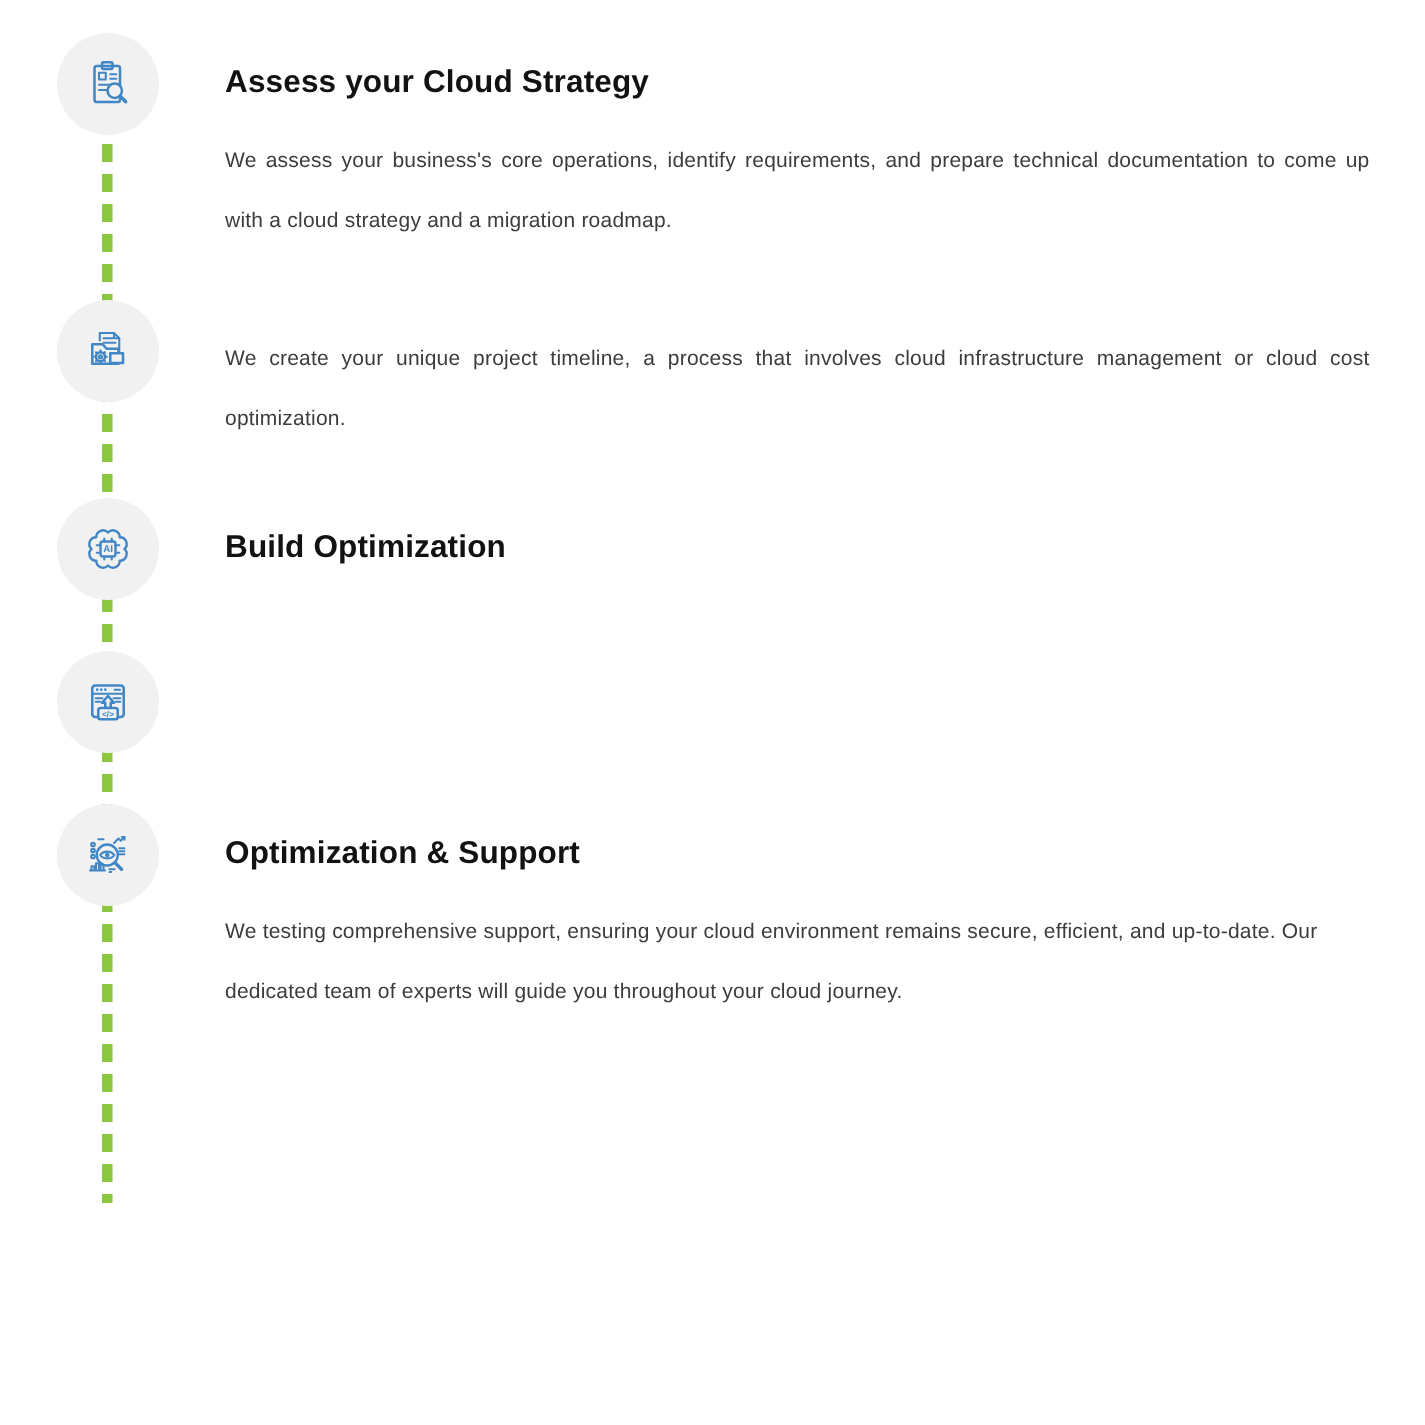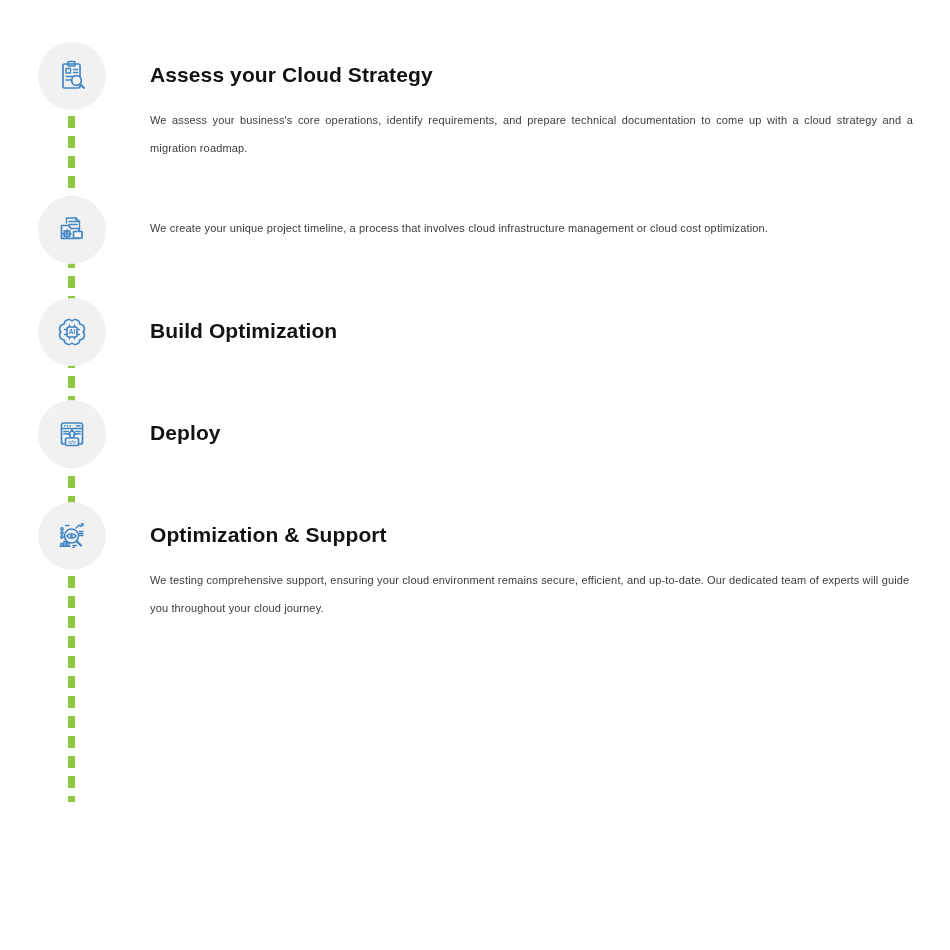--- a/index.html
+++ b/index.html
@@ -14,21 +14,21 @@
   html,body{margin:0;padding:0;}
   body{
     width:950px;height:950px;
     background:var(--page-bg);
     font-family:"Liberation Sans",sans-serif;
     overflow:hidden;
   }
   .timeline{
     position:relative;
     width:950px;
-    padding-top:60px;
+    padding-top:40px;
   }
   .timeline-line{
     position:absolute;
     left:68px;
     top:56px;
     width:7px;
     height:746px;
     background:repeating-linear-gradient(
       to bottom,
       var(--green) 0px, var(--green) 12px,
@@ -67,22 +67,22 @@
   .step-title{
     margin:0 0 16px 0;
     font-size:21px;
     line-height:30px;
     font-weight:700;
     color:var(--heading);
     letter-spacing:0.1px;
   }
   .step-desc{
     margin:0;
-    font-size:11px;
-    line-height:28px;
+    font-size:14px;
+    line-height:40px;
     color:var(--body);
     letter-spacing:0.15px;
   }
   .step-desc.just{ text-align:justify; }
   svg .thin{stroke-width:1.4;}
   svg .thick{stroke-width:2.3;}
   svg text{
     font-family:"Liberation Sans",sans-serif;
     font-weight:bold;
     fill:currentColor;
@@ -165,21 +165,20 @@
           <circle cx="17.2" cy="10.8" r="0.9" fill="currentColor" stroke="none"></circle>
           <path d="M23.5 10.8 h3.5" class="thin"></path>
           <path class="thin" d="M10.8 16.5 h4.5 M10.8 18.8 h3 M22.7 16.5 h4.5 M24.2 18.8 h3"></path>
           <path d="M19 15 l-4 4.5 h2.2 v3.5 h3.6 v-3.5 h2.2 Z"></path>
           <rect x="12.5" y="23" width="13" height="7.5" rx="1.5" fill="#F1F1F1"></rect>
           <text x="19" y="28.9" font-size="5.5" text-anchor="middle">&lt;/&gt;</text>
         </svg>
       </div>
     </div>
     <div class="step-content">
-      <h3 class="step-title">Deploy</h3>
     </div>
   </div>
 
   <div class="step">
     <div class="icon-col">
       <div class="icon-circle">
         <svg width="38" height="38" viewBox="0 0 38 38" fill="none" stroke="currentColor" stroke-width="1.6" stroke-linecap="round" stroke-linejoin="round">
           <circle cx="18.5" cy="19" r="7"></circle>
           <path d="M23.6 24.1 L28 28.5" class="thick"></path>
           <path d="M13.8 19 c2 -3 7.4 -3 9.4 0 c-2 3 -7.4 3 -9.4 0 Z" class="thin"></path>

